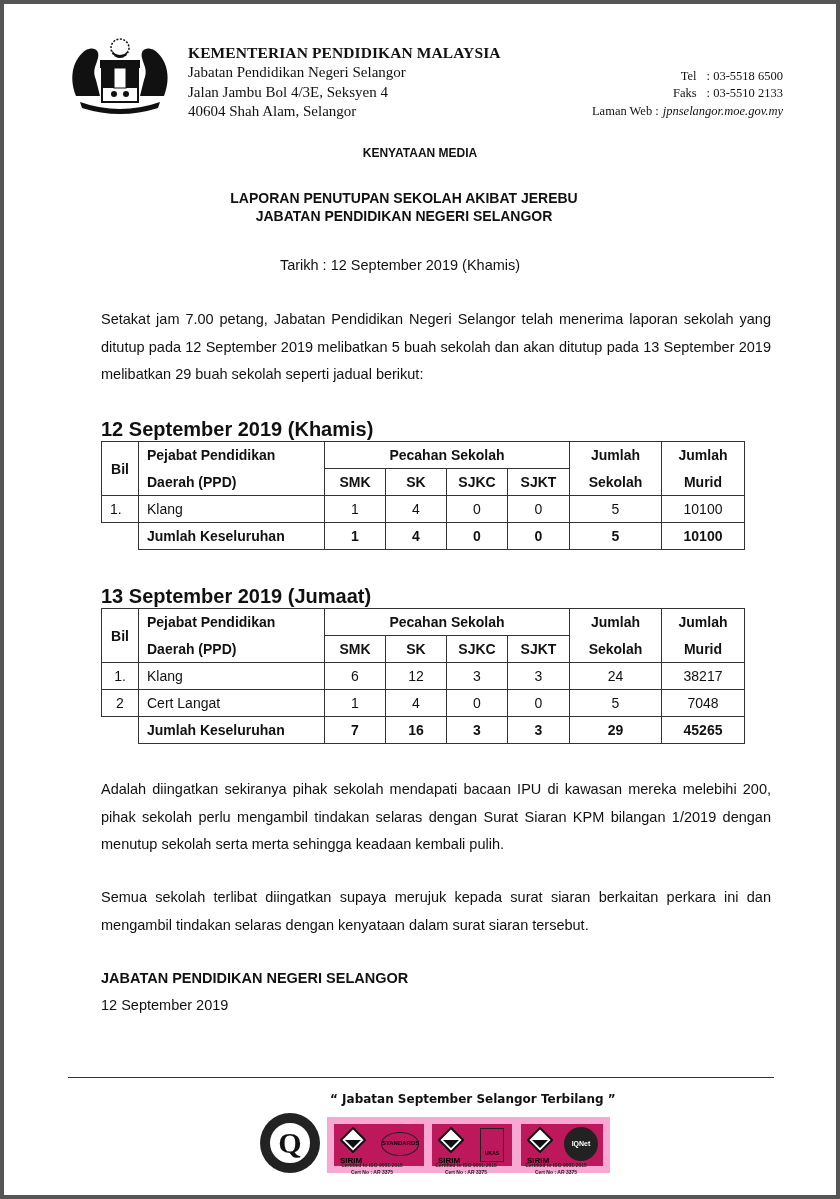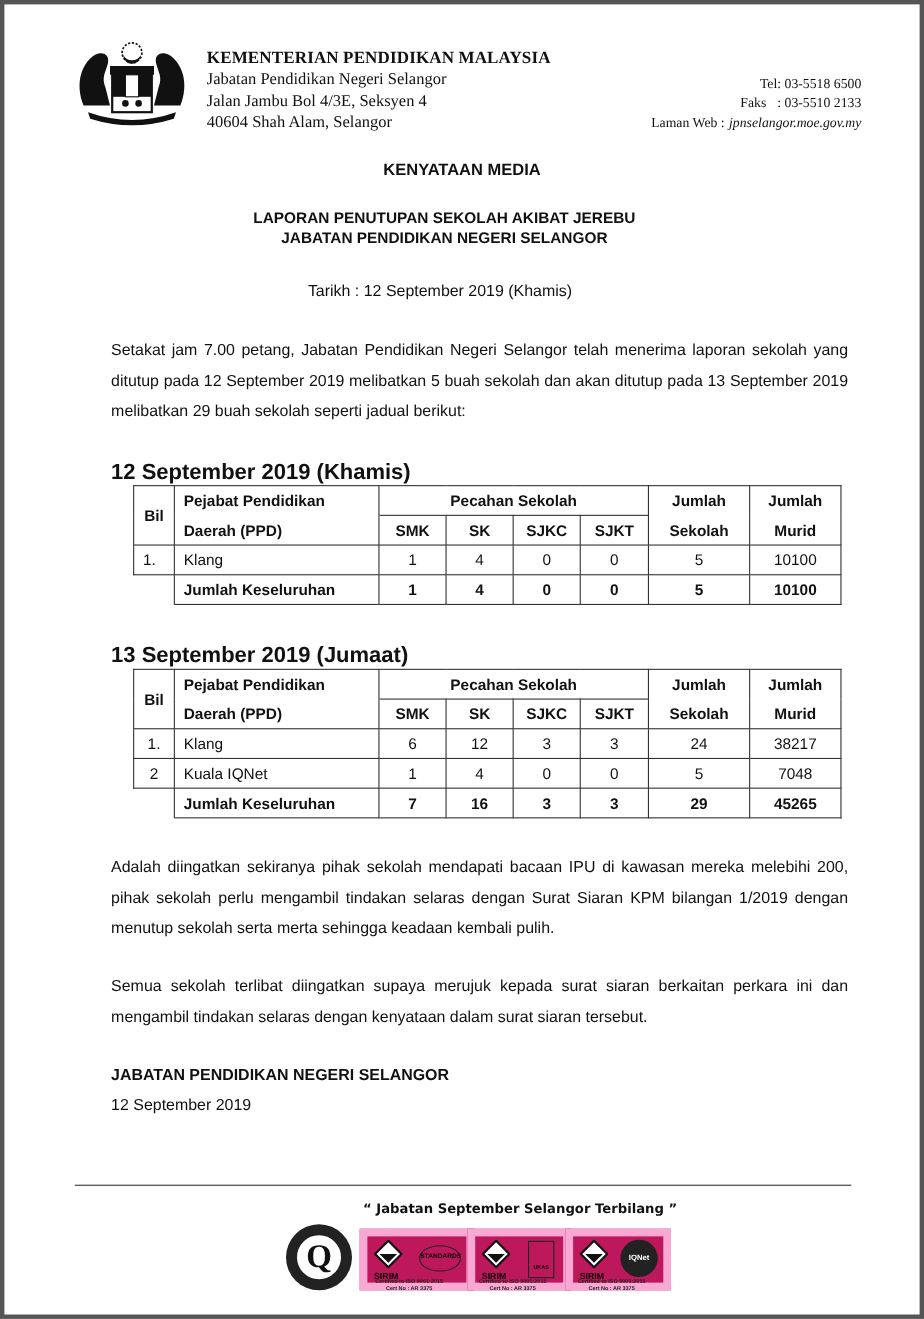--- a/index.html
+++ b/index.html
@@ -6,26 +6,26 @@
   body{width:840px;height:1199px;position:relative;overflow:hidden;}
   .frame{position:absolute;left:0;top:0;width:832px;height:1191px;border:4px solid #555;background:#fff;}
   .serif{font-family:"Liberation Serif","DejaVu Serif",serif;}
   .sans{font-family:"Liberation Sans","DejaVu Sans",sans-serif;}
   .crest{position:absolute;left:66px;top:36px;width:108px;height:78px;}
   .lh-org{position:absolute;left:188px;top:44px;font-size:15.5px;font-weight:bold;color:#111;letter-spacing:0.1px;}
   .lh-line{position:absolute;left:188px;font-size:15px;color:#111;}
   .contact{position:absolute;right:57px;font-size:12.5px;color:#111;text-align:right;white-space:nowrap;}
   .contact .lbl{display:inline-block;}
   .contact i{font-style:italic;}
-  .title{position:absolute;left:0;width:840px;text-align:center;top:146px;font-size:15px;font-weight:bold;color:#111;}
+  .title{position:absolute;left:0;width:840px;text-align:center;top:146px;font-size:12px;font-weight:bold;color:#111;}
   .subtitle{position:absolute;left:0;width:808px;text-align:center;font-size:14px;font-weight:bold;color:#111;}
   .date-line{position:absolute;left:0;width:800px;text-align:center;top:257px;font-size:14.5px;color:#111;}
   .para{position:absolute;left:101px;width:670px;font-size:14.5px;line-height:27.5px;color:#111;text-align:justify;}
   .sec-h{position:absolute;left:101px;font-size:20px;font-weight:bold;color:#111;}
-  table.t{position:absolute;left:101px;border-collapse:collapse;font-size:14px;color:#111;margin-left:20px;}
+  table.t{position:absolute;left:101px;border-collapse:collapse;font-size:14px;color:#111;}
   table.t td{border:1.5px solid #333;text-align:center;padding:0;height:26px;}
   table.t td.l{text-align:left;padding-left:8px;}
   table.t td.b{font-weight:bold;}
   table.t td.nob{border-left:none;border-bottom:none;}
   .sign{position:absolute;left:101px;top:970px;font-size:14.5px;font-weight:bold;color:#111;}
   .sign-date{position:absolute;left:101px;top:997px;font-size:14.5px;color:#111;}
   .foot-rule{position:absolute;left:68px;width:706px;top:1077px;height:0;border-top:1.5px solid #333;}
   .motto{position:absolute;left:330px;top:1092px;font-size:12px;font-weight:bold;color:#111;font-family:"DejaVu Sans",sans-serif;}
   .qlogo{position:absolute;left:260px;top:1113px;width:60px;height:60px;border-radius:50%;background:#222;}
   .qlogo .inner{position:absolute;left:8px;top:8px;width:44px;height:44px;border-radius:50%;background:#fff;border:2px solid #222;box-sizing:border-box;}
@@ -56,21 +56,21 @@
   <circle cx="48" cy="58" r="3" fill="#111"></circle>
     <circle cx="60" cy="58" r="3" fill="#111"></circle>
   <path d="M14 66 Q54 80 94 66 L92 72 Q54 84 16 72z" fill="#111"></path>
 </svg>
 <div class="lh-org serif">KEMENTERIAN PENDIDIKAN MALAYSIA</div>
 <div class="lh-line serif" style="top:64px">Jabatan Pendidikan Negeri Selangor</div>
 <div class="lh-line serif" style="top:84px">Jalan Jambu Bol 4/3E, Seksyen 4</div>
 <div class="lh-line serif" style="top:103px">40604 Shah Alam, Selangor</div>
 
 <div class="contact serif" style="top:69px">
-  <span class="lbl" style="">Tel</span><span>: 03-5518 6500</span>
+  <span class="lbl" style="margin-right:10px">Tel</span><span>: 03-5518 6500</span>
 </div>
 <div class="contact serif" style="top:86px">
   <span class="lbl" style="margin-right:10px">Faks</span><span>: 03-5510 2133</span>
 </div>
 <div class="contact serif" style="top:104px">
   <span class="lbl" style="margin-right:4px">Laman Web :</span><i>jpnselangor.moe.gov.my</i>
 </div>
 
 <div class="title sans">KENYATAAN MEDIA</div>
 <div class="subtitle sans" style="top:190px">LAPORAN PENUTUPAN SEKOLAH AKIBAT JEREBU</div>
@@ -165,21 +165,21 @@
     <td class="l">Klang</td>
     <td>6</td>
     <td>12</td>
     <td>3</td>
     <td>3</td>
     <td>24</td>
     <td>38217</td>
   </tr>
   <tr>
     <td>2</td>
-    <td class="l">Kuala IQNet</td>
+    <td class="l">Cert Langat</td>
     <td>1</td>
     <td>4</td>
     <td>0</td>
     <td>0</td>
     <td>5</td>
     <td>7048</td>
   </tr>
   <tr>
     <td class="nob" style="border-top:1.5px solid #333"></td>
     <td class="l b">Jumlah Keseluruhan</td>

